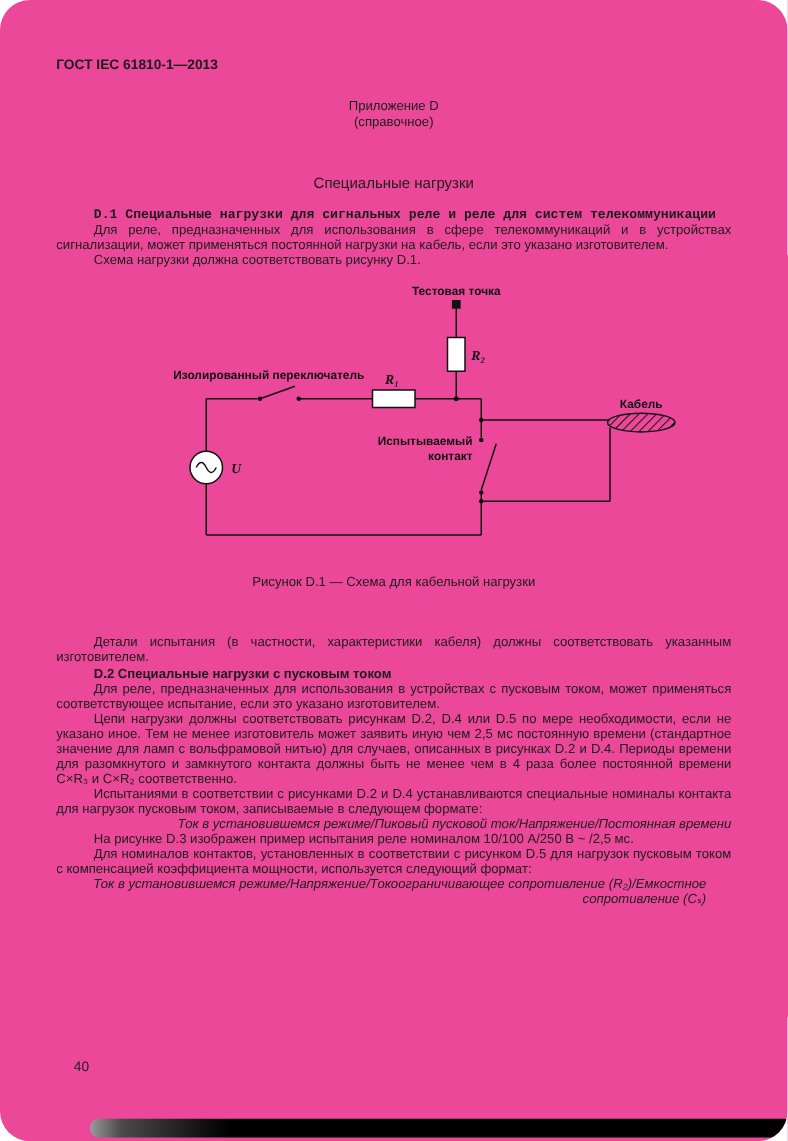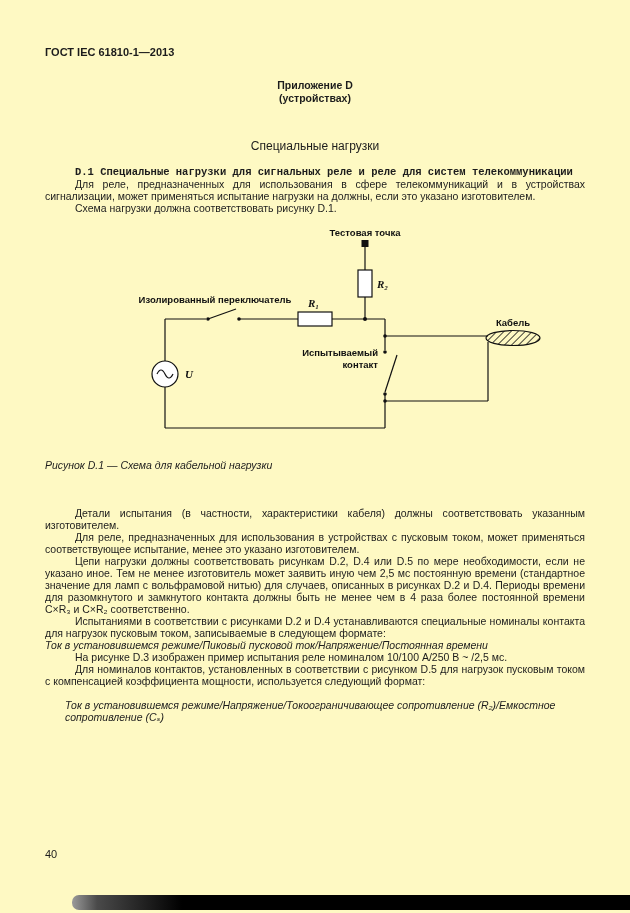--- a/index.html
+++ b/index.html
@@ -1,61 +1,61 @@
 <!DOCTYPE html>
 <html><head>
 <meta charset="utf-8">
 <style>
   * { margin:0; padding:0; box-sizing:border-box; }
   html,body { background:#ffffff; }
   .page {
-    width:630px; height:913px; position:relative; background:#fef9c3; overflow:hidden;
-    font-family:"Liberation Sans","DejaVu Sans",sans-serif; color:#1c1c1c;
+    width:630px; height:913px; position:relative; background:#ec4899; overflow:hidden;
+    font-family:"Liberation Sans","DejaVu Sans",sans-serif; color:#1c1c1c;border-radius:24px;
   }
   .content { padding:46px 45px 0 45px; }
   .doc-header { font-weight:bold; font-size:11px; line-height:13px; }
-  .annex { text-align:center; font-weight:bold; font-size:10.5px; line-height:13px; }
+  .annex { text-align:center; font-weight:normal; font-size:10.5px; line-height:13px; }
   .mt20 { margin-top:20px; }
   .main-title { text-align:center; font-weight:normal; font-size:12px; line-height:14px; margin-top:34px; }
   .sec-heading { font-weight:bold; font-size:10.5px; line-height:12px; text-indent:30px; }
   .mt13 { margin-top:13px;font-family:Liberation Mono, monospace; }
   .mt1 { margin-top:1px; }
   .mt36 { margin-top:36px; }
   .para { font-size:10.5px; line-height:12px; text-align:justify; text-indent:30px; }
-  .format { font-size:10.5px; line-height:12px; font-style:italic; text-align:left; }
-  .narrow { width:500px; margin:12px auto; }
+  .format { font-size:10.5px; line-height:12px; font-style:italic; text-align:right; }
+  .narrow { width:500px; margin:0 auto; }
   .figure { margin-top:10px; }
-  .caption { text-align:left; font-size:10.5px; line-height:12px; margin-top:6px;font-style:italic; }
-  .page-number { position:absolute; left:45px; top:848px; font-size:11px; }
+  .caption { text-align:center; font-size:10.5px; line-height:12px; margin-top:6px; }
+  .page-number { position:absolute; left:59px; top:848px; font-size:11px; }
   .bottom-bar {
     position:absolute; left:72px; right:0; bottom:3px; height:15px;
     background:linear-gradient(to right,#9a9a9a 0px,#4a4a4a 25px,#000 110px);
     border-radius:7px 0 0 7px;
   }
   .wire { stroke:#111; stroke-width:1.2; fill:none; }
   .comp { stroke:#111; stroke-width:1.2; fill:#fff; }
   .dot { fill:#111; stroke:none; }
   .fig-lbl { font-family:"Liberation Sans","DejaVu Sans",sans-serif; font-size:9.5px; font-weight:bold; fill:#111; }
   .fig-ref { font-family:"Liberation Serif","DejaVu Serif",serif; font-size:11px; font-style:italic; font-weight:bold; fill:#111; }
 </style>
 </head>
 <body>
 
 <div class="page">
   <div class="content">
 
     <div class="doc-header">ГОСТ IEC 61810-1—2013</div>
 
     <div class="annex mt20">Приложение D</div>
-    <div class="annex">(устройствах)</div>
+    <div class="annex">(справочное)</div>
 
     <div class="main-title">Специальные нагрузки</div>
 
     <div class="sec-heading mt13">D.1 Специальные нагрузки для сигнальных реле и реле для систем телекоммуникации</div>
-    <p class="para">Для реле, предназначенных для использования в сфере телекоммуникаций и в устройствах сигнализации, может применяться испытание нагрузки на должны, если это указано изготовителем.</p>
+    <p class="para">Для реле, предназначенных для использования в сфере телекоммуникаций и в устройствах сигнализации, может применяться постоянной нагрузки на кабель, если это указано изготовителем.</p>
     <p class="para">Схема нагрузки должна соответствовать рисунку D.1.</p>
 
     <div class="figure">
       <svg width="540" height="225" viewBox="0 0 540 225">
         <defs>
           <pattern id="hatch" patternUnits="userSpaceOnUse" width="5" height="5" patternTransform="rotate(45)">
             <line x1="0" y1="0" x2="0" y2="5" stroke="#111" stroke-width="1.6"></line>
           </pattern>
         </defs>
 
@@ -109,21 +109,22 @@
           <line x1="120" y1="204" x2="340" y2="204" class="wire"></line>
         </g>
         <text x="140" y="154" class="fig-ref">U</text>
       </svg>
     </div>
 
     <div class="caption">Рисунок D.1 — Схема для кабельной нагрузки</div>
 
     <p class="para mt36">Детали испытания (в частности, характеристики кабеля) должны соответствовать указанным изготовителем.</p>
 
-    <p class="para">Для реле, предназначенных для использования в устройствах с пусковым током, может применяться соответствующее испытание, менее это указано изготовителем.</p>
+    <div class="sec-heading mt1">D.2 Специальные нагрузки с пусковым током</div>
+    <p class="para">Для реле, предназначенных для использования в устройствах с пусковым током, может применяться соответствующее испытание, если это указано изготовителем.</p>
     <p class="para">Цепи нагрузки должны соответствовать рисункам D.2, D.4 или D.5 по мере необходимости, если не указано иное. Тем не менее изготовитель может заявить иную чем 2,5 мс постоянную времени (стандартное значение для ламп с вольфрамовой нитью) для случаев, описанных в рисунках D.2 и D.4. Периоды времени для разомкнутого и замкнутого контакта должны быть не менее чем в 4 раза более постоянной времени C×R₃ и C×R₂ соответственно.</p>
     <p class="para">Испытаниями в соответствии с рисунками D.2 и D.4 устанавливаются специальные номиналы контакта для нагрузок пусковым током, записываемые в следующем формате:</p>
     <p class="format">Ток в установившемся режиме/Пиковый пусковой ток/Напряжение/Постоянная времени</p>
     <p class="para">На рисунке D.3 изображен пример испытания реле номиналом 10/100 А/250 В ~ /2,5 мс.</p>
     <p class="para">Для номиналов контактов, установленных в соответствии с рисунком D.5 для нагрузок пусковым током с компенсацией коэффициента мощности, используется следующий формат:</p>
     <p class="format narrow">Ток в установившемся режиме/Напряжение/Токоограничивающее сопротивление (R₂)/Емкостное сопротивление (Cₛ)</p>
 
   </div>
 
   <div class="page-number">40</div>

